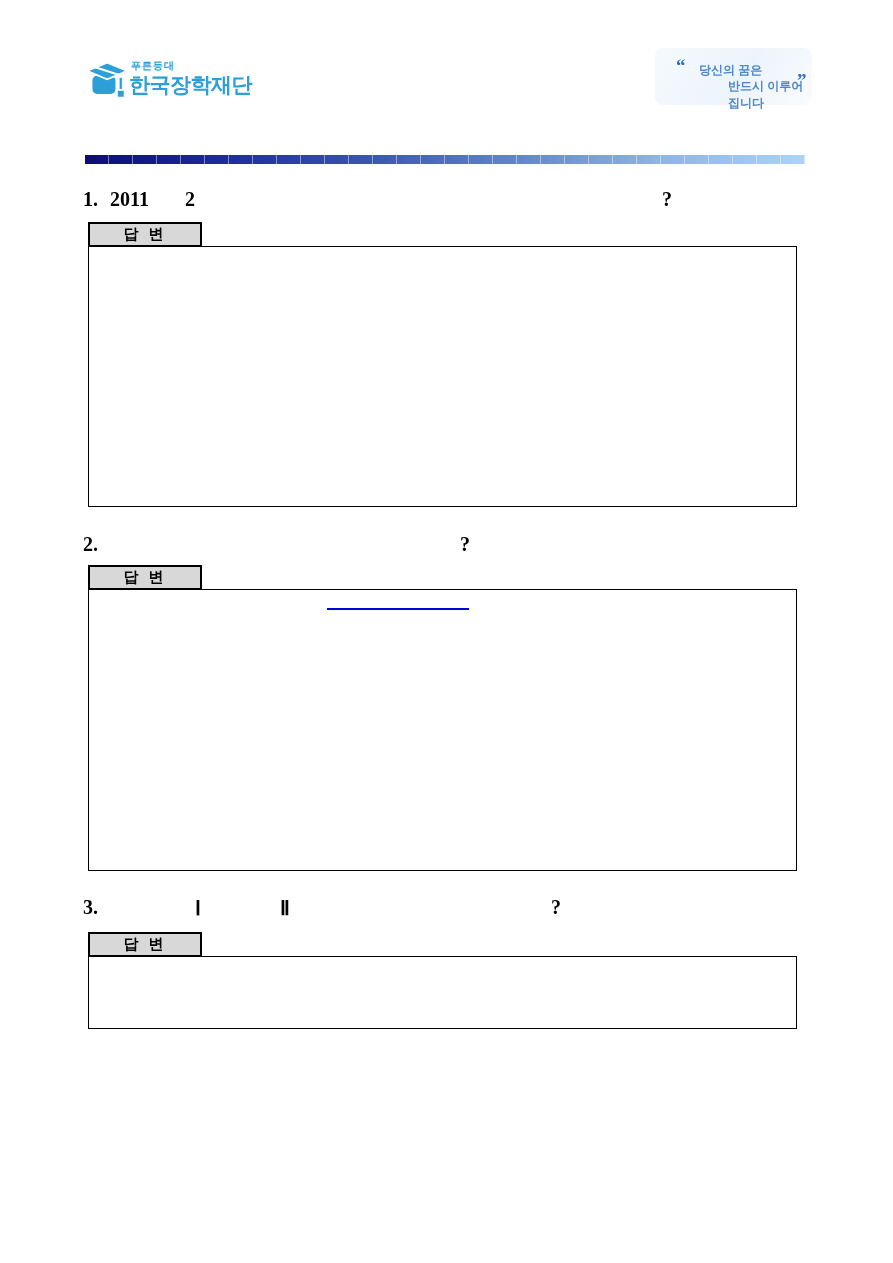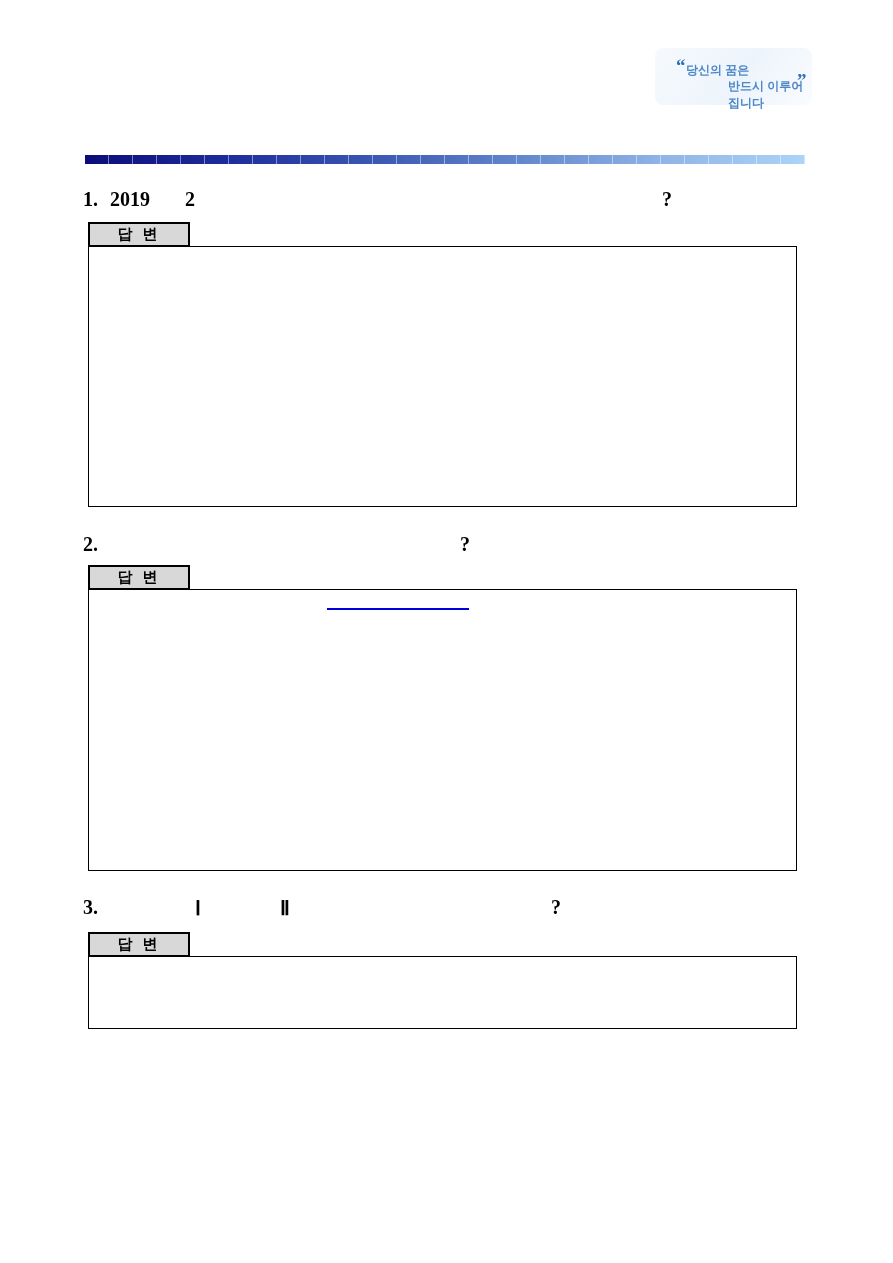--- a/index.html
+++ b/index.html
@@ -30,21 +30,21 @@
   .tagline-bg {
     position: absolute; left: 655px; top: 48px; width: 157px; height: 57px;
     background: linear-gradient(120deg, #f3f8fd 0%, #e6f0fa 55%, #f8fbfe 100%);
     border-radius: 8px; opacity: 0.75;
   }
   .tagline { position: absolute; left: 655px; top: 48px; width: 160px; height: 57px;
     color: #4d87c8; font-size: 12px; font-weight: bold; }
   .tg-q { font-family: "Liberation Serif", serif; font-size: 19px; font-weight: bold; color: #2f6db5; }
   .tg-open  { position: absolute; left: 21px; top: 7px; }
   .tg-close { position: absolute; left: 142px; top: 22px; }
-  .tg-l1 { position: absolute; left: 31px; top: 14px; }
+  .tg-l1 { position: absolute; left: 44px; top: 14px; }
   .tg-l2 { position: absolute; left: 73px; top: 30px; }
 
   
   .bar {
     position: absolute; left: 85px; top: 155px; width: 720px; height: 9px;
     background:
       repeating-linear-gradient(to right, rgba(255,255,255,0) 0 23px, rgba(255,255,255,0.45) 23px 24px),
       linear-gradient(to right, #0c0c78 0%, #1e2d9c 20%, #3a57b2 40%, #6286cc 60%, #8fb4e6 80%, #abd4f7 100%);
   }
 
@@ -54,21 +54,21 @@
     font-family: "Liberation Serif", serif; font-weight: bold;
     font-size: 20px; color: #000;
   }
   .q span { position: absolute; top: 0; white-space: nowrap; }
   .q1 { top: 188px; }
   .q2 { top: 533px; }
   .q3 { top: 896px; }
 
   
   .ans-tab {
-    position: absolute; left: 88px; width: 102px; height: 25px;
+    position: absolute; left: 88px; width: 114px; height: 25px;
     background: #d8d8d8; border: 2px solid #000;
     display: flex; align-items: center; justify-content: center;
     font-weight: bold; font-size: 15px; color: #000; letter-spacing: 3px;
     z-index: 2;
   }
   .tab1 { top: 222px; }
   .tab2 { top: 565px; }
   .tab3 { top: 932px; }
 
   
@@ -84,34 +84,45 @@
   .empty-link {
     position: absolute; left: 238px; top: 8px; width: 142px; height: 12px;
     border-bottom: 2px solid #0000dd; display: block;
   }
 </style>
 </head>
 <body>
 
 <div class="page">
 
+  <div class="brand">
+    <svg class="cap-icon" width="46" height="44" viewBox="0 0 50 44">
+      <rect x="7" y="15" width="25" height="20" rx="5" fill="#2b9fd8"></rect>
+      <polygon points="23,1 45,10 23,19 1,10" fill="#2b9fd8" stroke="#ffffff" stroke-width="2"></polygon>
+      <line x1="10" y1="6" x2="38" y2="15" stroke="#ffffff" stroke-width="2.2"></line>
+      <rect x="36" y="17" width="3.5" height="13" fill="#2b9fd8" stroke="#ffffff" stroke-width="1"></rect>
+      <rect x="34" y="31" width="7.5" height="7.5" fill="#2b9fd8" stroke="#ffffff" stroke-width="1"></rect>
+    </svg>
+    <div class="brand-sub">푸른등대</div>
+    <div class="brand-main">한국장학재단</div>
+  </div>
 
   <div class="tagline-bg"></div>
   <div class="tagline">
     <span class="tg-q tg-open">“</span>
     <span class="tg-l1">당신의 꿈은</span>
     <span class="tg-l2">반드시 이루어집니다</span>
     <span class="tg-q tg-close">”</span>
   </div>
 
   <div class="bar"></div>
 
   <div class="q q1">
     <span style="left:83px">1.</span>
-    <span style="left:110px">2019</span>
+    <span style="left:110px">2011</span>
     <span style="left:185px">2</span>
     <span style="left:662px">?</span>
   </div>
 
   <div class="ans-tab tab1">
     <span>답 변</span>
   </div>
   <div class="ans-box box1"></div>
 
   <div class="q q2">

